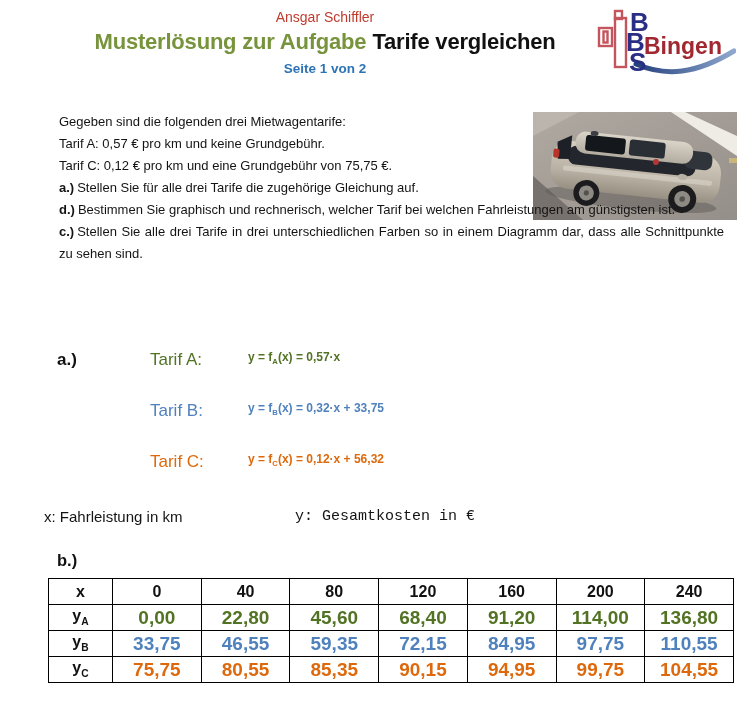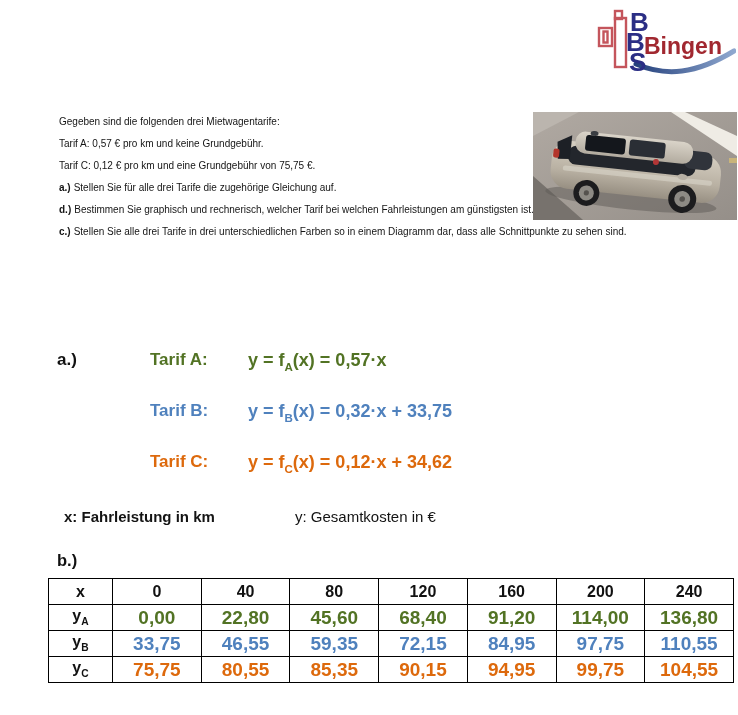--- a/index.html
+++ b/index.html
@@ -11,57 +11,64 @@
   .header-block { position:absolute; left:0; top:9px; width:650px; text-align:center; }
   .author { font-size:14px; font-weight:500; color:var(--author_red,#C13B2E); }
   .doc-title { margin-top:4px; font-size:22px; font-weight:bold; color:#111; letter-spacing:-0.2px; }
   .doc-title .green { color:var(--title_green,#77933C); margin-right:6px; }
   .page-num { margin-top:6px; font-size:13.5px; font-weight:bold; color:var(--page_blue,#2E74B5); }
   .logo { position:absolute; left:592px; top:5px; width:144px; height:70px; }
   .logo text { font-family:"Liberation Sans", sans-serif; font-weight:bold; }
   .logo .lb { font-size:26px; fill:var(--logo_navy,#2B2E85); }
   .logo .ln { font-size:23px; fill:var(--logo_red,#A12830); }
   
-  .intro { position:absolute; left:59px; top:111px; width:665px; font-size:10px; line-height:22px; }
+  .intro { position:absolute; left:59px; top:111px; width:665px; font-size:13px; line-height:22px; }
   .intro .line { white-space:nowrap; }
   .intro .item { text-align:justify; }
   .prefix { font-weight:bold; margin-right:3px; }
   
   .car { position:absolute; left:533px; top:112px; width:204px; height:108px; }
   
   .eqrow { position:absolute; left:0; width:738px; height:26px; white-space:nowrap; }
   .eqrow .a-label { position:absolute; left:57px; font-size:17px; font-weight:bold; color:#111; }
-  .eqrow .tarif   { position:absolute; left:150px; font-size:17px; font-weight:bold; }
-  .eqrow .equation{ position:absolute; left:248px; font-size:18px; font-weight:bold; }
+  .eqrow .tarif   { position:absolute; left:150px; font-size:17px; font-weight:normal; }
+  .eqrow .equation{ position:absolute; left:248px; font-size:12px; font-weight:bold; }
   .row-a-col { color:var(--tarif_a_green,#527324); }
   .row-b-col { color:var(--tarif_b_blue,#4F81BD); }
   .row-c-col { color:var(--tarif_c_orange,#DD690C); }
   sub { font-size:0.64em; }
   
   .legend { position:absolute; top:508px; left:0; width:738px; font-size:15px; color:#141414; }
-  .legend .lx { position:absolute; left:64px;font-weight:bold; }
-  .legend .ly { position:absolute; left:295px; }
+  .legend .lx { position:absolute; left:44px; }
+  .legend .ly { position:absolute; left:295px;font-family:Liberation Mono, monospace; }
   
   .b-label { position:absolute; left:57px; top:551px; font-size:16.5px; font-weight:bold; color:#111; }
   table.wtable {
     position:absolute; left:48px; top:578px; width:686px;
     border-collapse:collapse; table-layout:fixed;
   }
   .wtable th, .wtable td {
     border:1.6px solid #000; height:25px; padding:0;
     text-align:center; vertical-align:middle;
   }
   .wtable th { font-size:16px; font-weight:bold; color:#111; }
   .wtable td { font-size:19px; font-weight:bold; }
 </style>
 </head>
 <body>
 
 <div class="page">
 
+  <div class="header-block">
+    <div class="author">Ansgar Schiffler</div>
+    <div class="doc-title">
+      <span class="green">Musterlösung zur Aufgabe</span><span>Tarife vergleichen</span>
+    </div>
+    <div class="page-num">Seite 1 von 2</div>
+  </div>
 
   <svg class="logo" viewBox="0 0 144 70" xmlns="http://www.w3.org/2000/svg">
     <defs>
       <linearGradient id="sw" x1="0" y1="0" x2="1" y2="0">
         <stop offset="0" stop-color="#24407C"></stop>
         <stop offset="1" stop-color="#8FA8CF"></stop>
       </linearGradient>
     </defs>
     <g fill="none" stroke="#C4555C" stroke-width="2.4">
       <rect x="23" y="13" width="11" height="49"></rect>
@@ -133,21 +140,21 @@
     <span class="a-label">a.)</span>
     <span class="tarif row-a-col">Tarif A:</span>
     <span class="equation row-a-col"><span>y = f</span><sub>A</sub><span>(x) = 0,57·x</span></span>
   </div>
   <div class="eqrow" style="top:401px;">
     <span class="tarif row-b-col">Tarif B:</span>
     <span class="equation row-b-col"><span>y = f</span><sub>B</sub><span>(x) = 0,32·x + 33,75</span></span>
   </div>
   <div class="eqrow" style="top:452px;">
     <span class="tarif row-c-col">Tarif C:</span>
-    <span class="equation row-c-col"><span>y = f</span><sub>C</sub><span>(x) = 0,12·x + 34,62</span></span>
+    <span class="equation row-c-col"><span>y = f</span><sub>C</sub><span>(x) = 0,12·x + 56,32</span></span>
   </div>
 
   <div class="legend">
     <span class="lx">x: Fahrleistung in km</span>
     <span class="ly">y: Gesamtkosten in €</span>
   </div>
 
   <div class="b-label">b.)</div>
 
   <table class="wtable">

